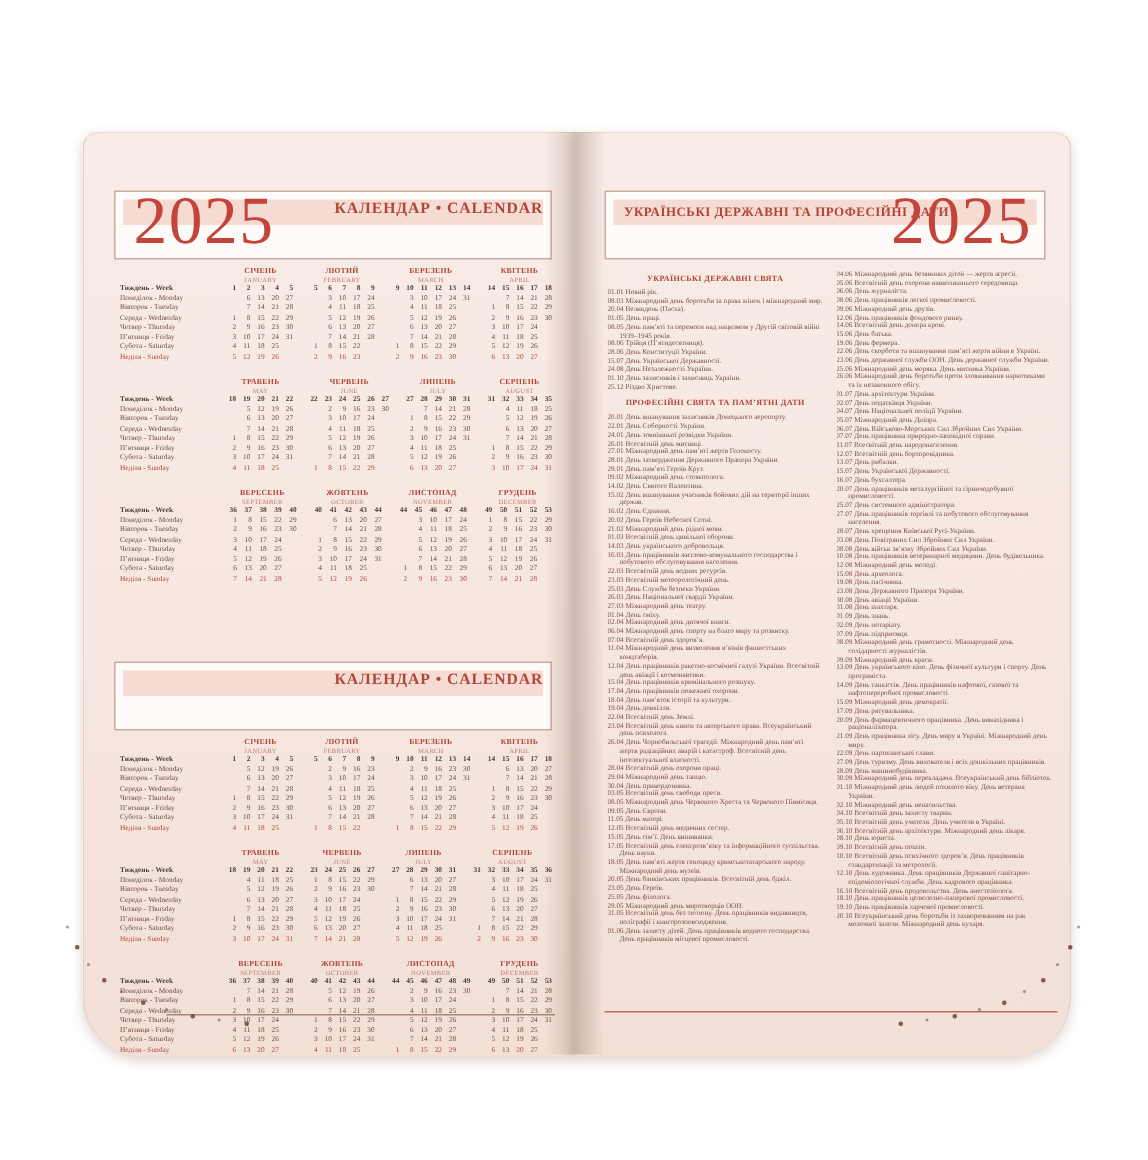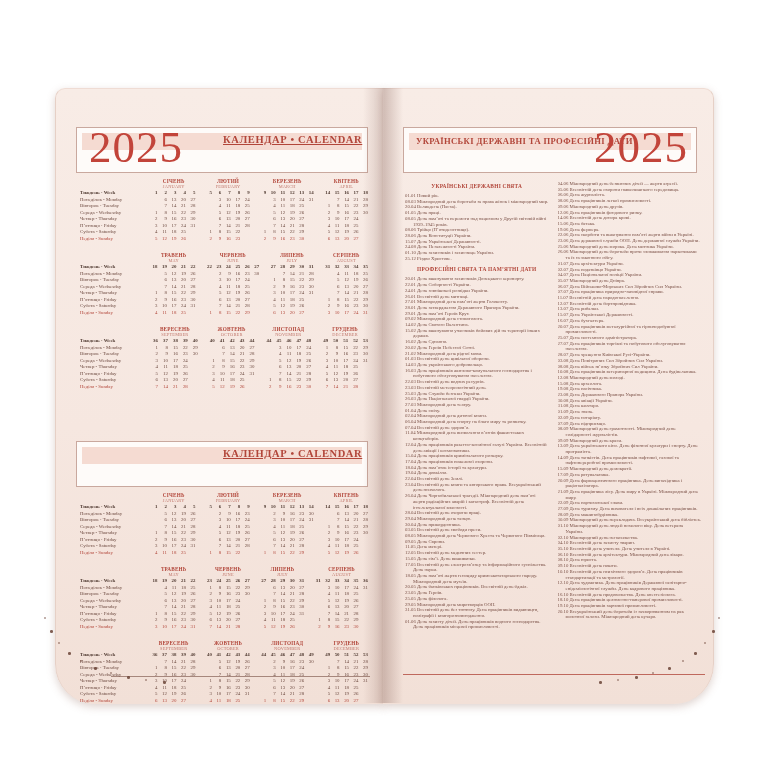--- a/index.html
+++ b/index.html
@@ -15,21 +15,21 @@
         border-right:1px solid #e6d0c6;border-top:1px solid #efdcd4;}
   .gutter{position:absolute;top:88px;left:363px;width:40px;height:615px;pointer-events:none;
         background:linear-gradient(90deg,rgba(120,80,70,0) 0%,rgba(120,80,70,.22) 48%,rgba(120,80,70,.30) 52%,rgba(120,80,70,0) 100%);}
   
   .hdr-box{position:absolute;left:20px;right:16px;top:38px;height:44px;
         background:#fefbf9;border:1px solid #c9a89e;}
   .hdr-band{position:absolute;left:5px;right:5px;top:5px;height:17px;background:#f5dbd2;}
   .y-num{position:absolute;top:-5px;font-size:45px;line-height:48px;color:#c2443a;letter-spacing:1px;}
   .cal-sec .y-num{left:12px;}
   .y-title{position:absolute;color:#b2463a;font-weight:bold;}
-  .cal-sec .y-title{left:146px;top:6px;font-size:10.5px;letter-spacing:.6px;text-decoration:underline;}
+  .cal-sec .y-title{left:146px;top:6px;font-size:10.5px;letter-spacing:.6px;}
   .rp-title{left:12px;top:8px;font-size:8.6px;letter-spacing:.35px;}
   .rp-year{right:8px;left:auto;}
   
   .cal-sec{position:absolute;left:0;right:0;}
   #cal-2025{top:0;}
   #cal-2026{top:314px;}
   .cal-blocks{position:absolute;left:24px;right:14px;top:90px;}
   .cal-block{display:flex;gap:7px;margin-bottom:11px;}
   .wd-col{width:63px;flex:0 0 63px;}
   .wd-spacer{height:11px;}

